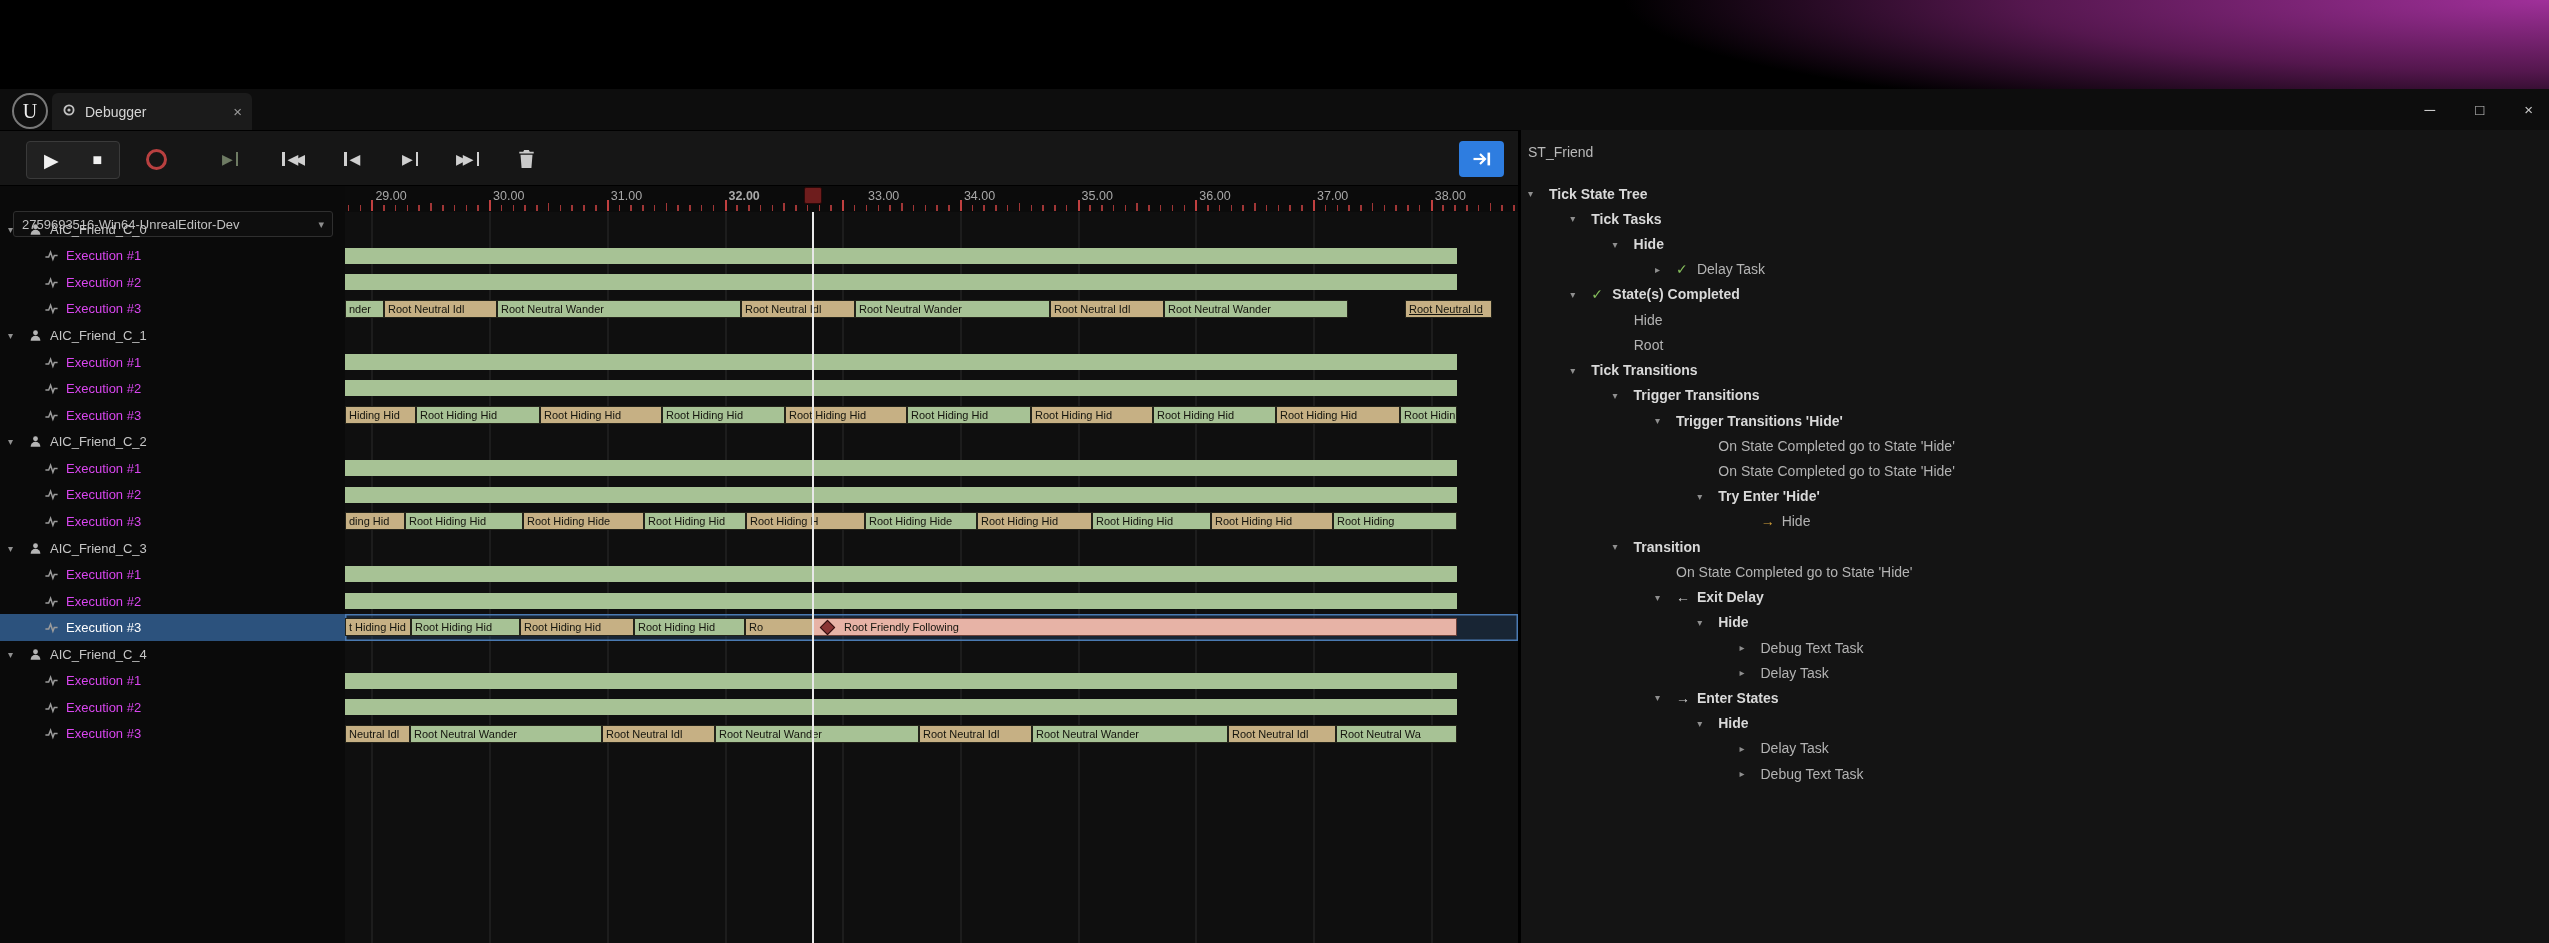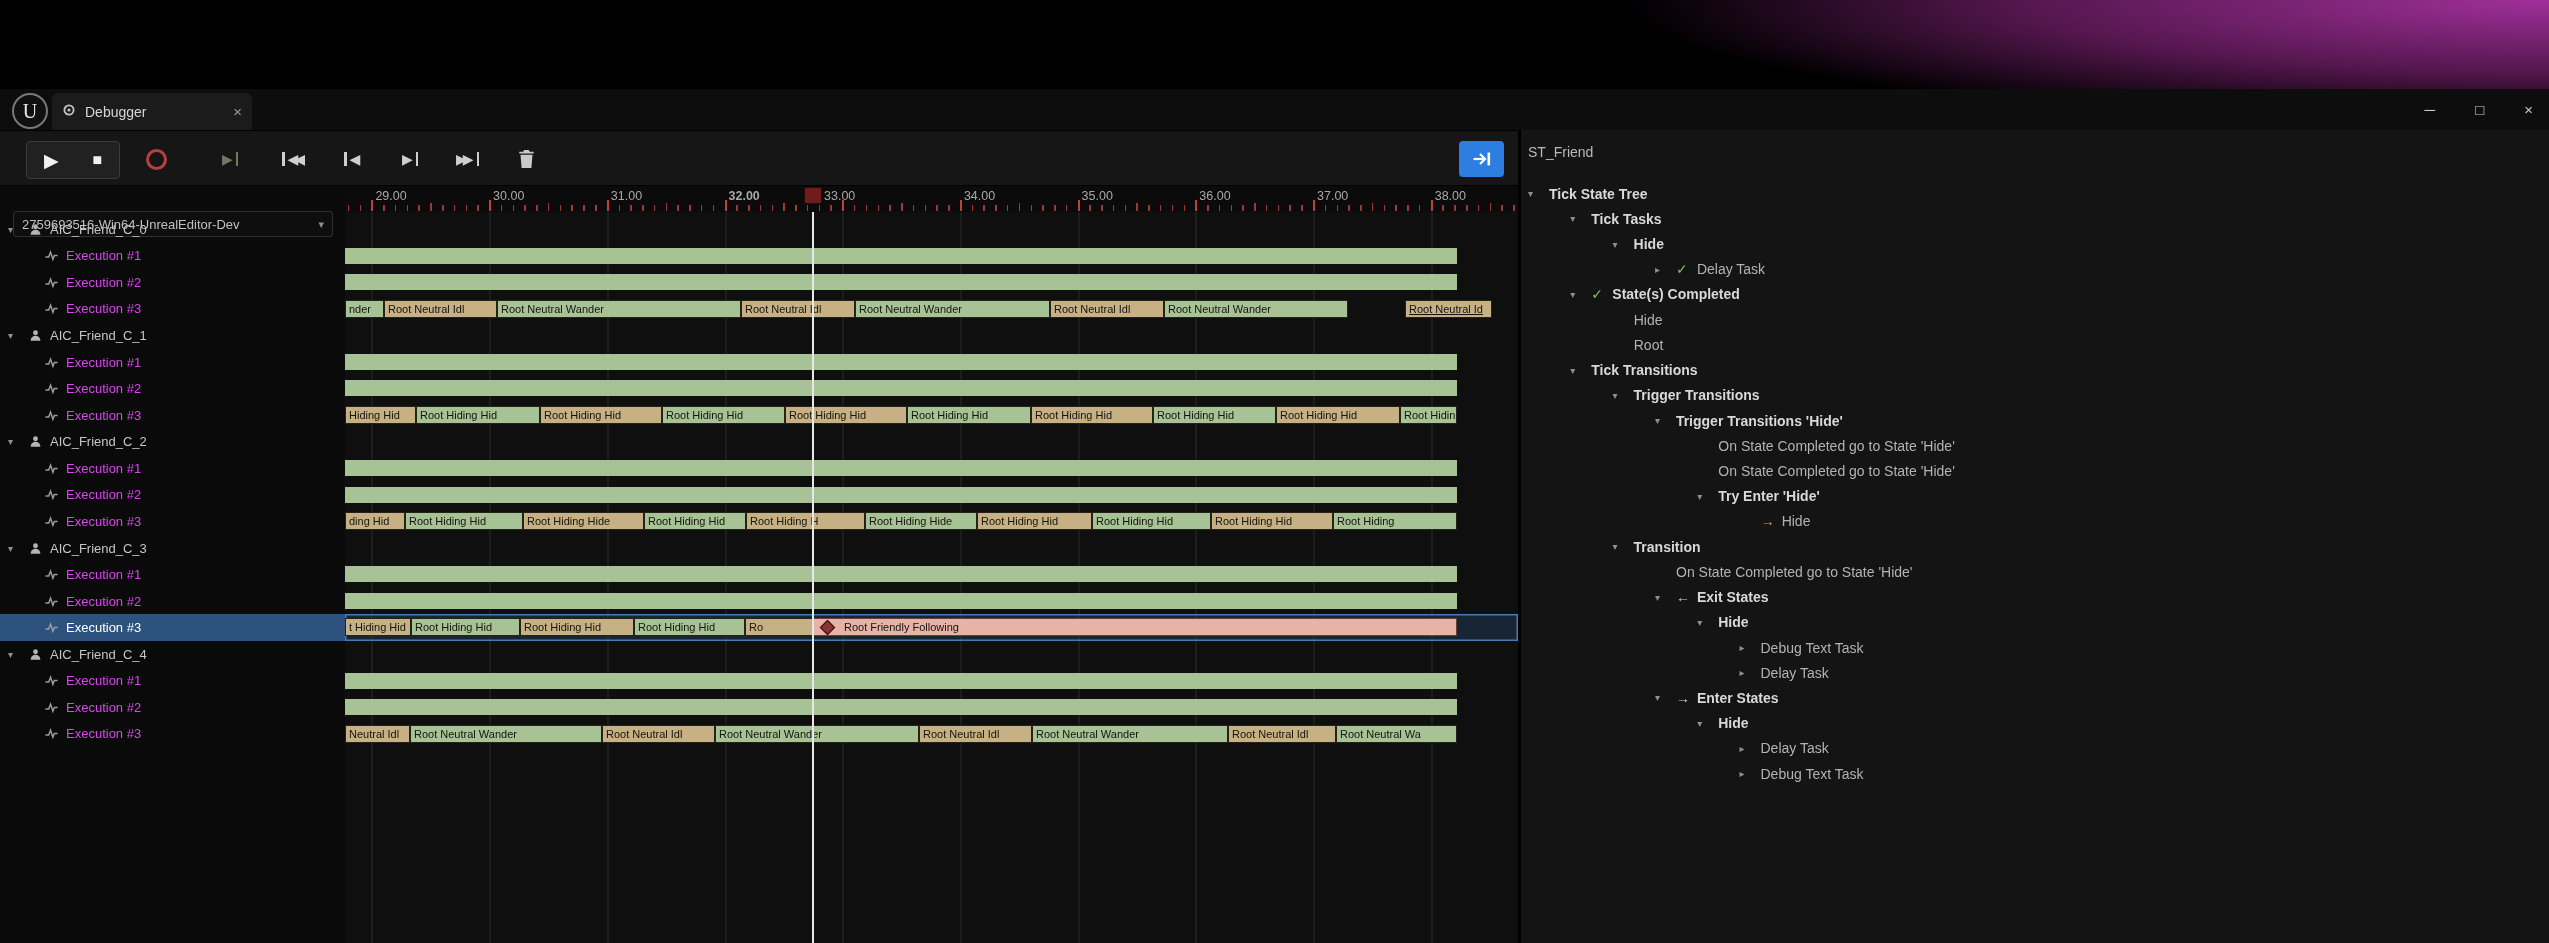--- a/index.html
+++ b/index.html
@@ -445,21 +445,21 @@
         <div class="tick" style="left: 1109.24px;"></div>
         <div class="tick" style="left: 1121.01px;"></div>
         <div class="tick" style="left: 1132.78px;"></div>
         <div class="tick tick-half" style="left: 1144.55px;"></div>
         <div class="tick" style="left: 1156.32px;"></div>
         <div class="tick" style="left: 1168.09px;"></div>
         <div class="tick-label" style="left: 30.4px;">29.00</div>
         <div class="tick-label" style="left: 148.1px;">30.00</div>
         <div class="tick-label" style="left: 265.8px;">31.00</div>
         <div class="tick-label" style="left: 383.5px; font-weight: bold;">32.00</div>
-        <div class="tick-label" style="left: 479px;">33.00</div>
+        <div class="tick-label" style="left: 523px;">33.00</div>
         <div class="tick-label" style="left: 618.9px;">34.00</div>
         <div class="tick-label" style="left: 736.6px;">35.00</div>
         <div class="tick-label" style="left: 854.3px;">36.00</div>
         <div class="tick-label" style="left: 972px;">37.00</div>
         <div class="tick-label" style="left: 1089.7px;">38.00</div>
       </div>
 
     <div class="tracks">
       <div>
           <div class="gridline" style="left: 26.4px;"></div>
@@ -627,21 +627,21 @@
           <div class="st-row bold" style="padding-left: 91.6px;">
             <div class="st-exp">▾</div>
             <div class="st-label">Transition</div>
           </div>
           <div class="st-row" style="padding-left: 155.05px;">
             <div class="st-label">On State Completed go to State 'Hide'</div>
           </div>
           <div class="st-row bold" style="padding-left: 133.9px;">
             <div class="st-exp">▾</div>
             <div class="st-pre exit">←</div>
-            <div class="st-label">Exit States</div>
+            <div class="st-label">Exit Delay</div>
           </div>
           <div class="st-row bold" style="padding-left: 176.2px;">
             <div class="st-exp">▾</div>
             <div class="st-label">Hide</div>
           </div>
           <div class="st-row" style="padding-left: 218.5px;">
             <div class="st-exp">▸</div>
             <div class="st-label">Debug Text Task</div>
           </div>
           <div class="st-row" style="padding-left: 218.5px;">

